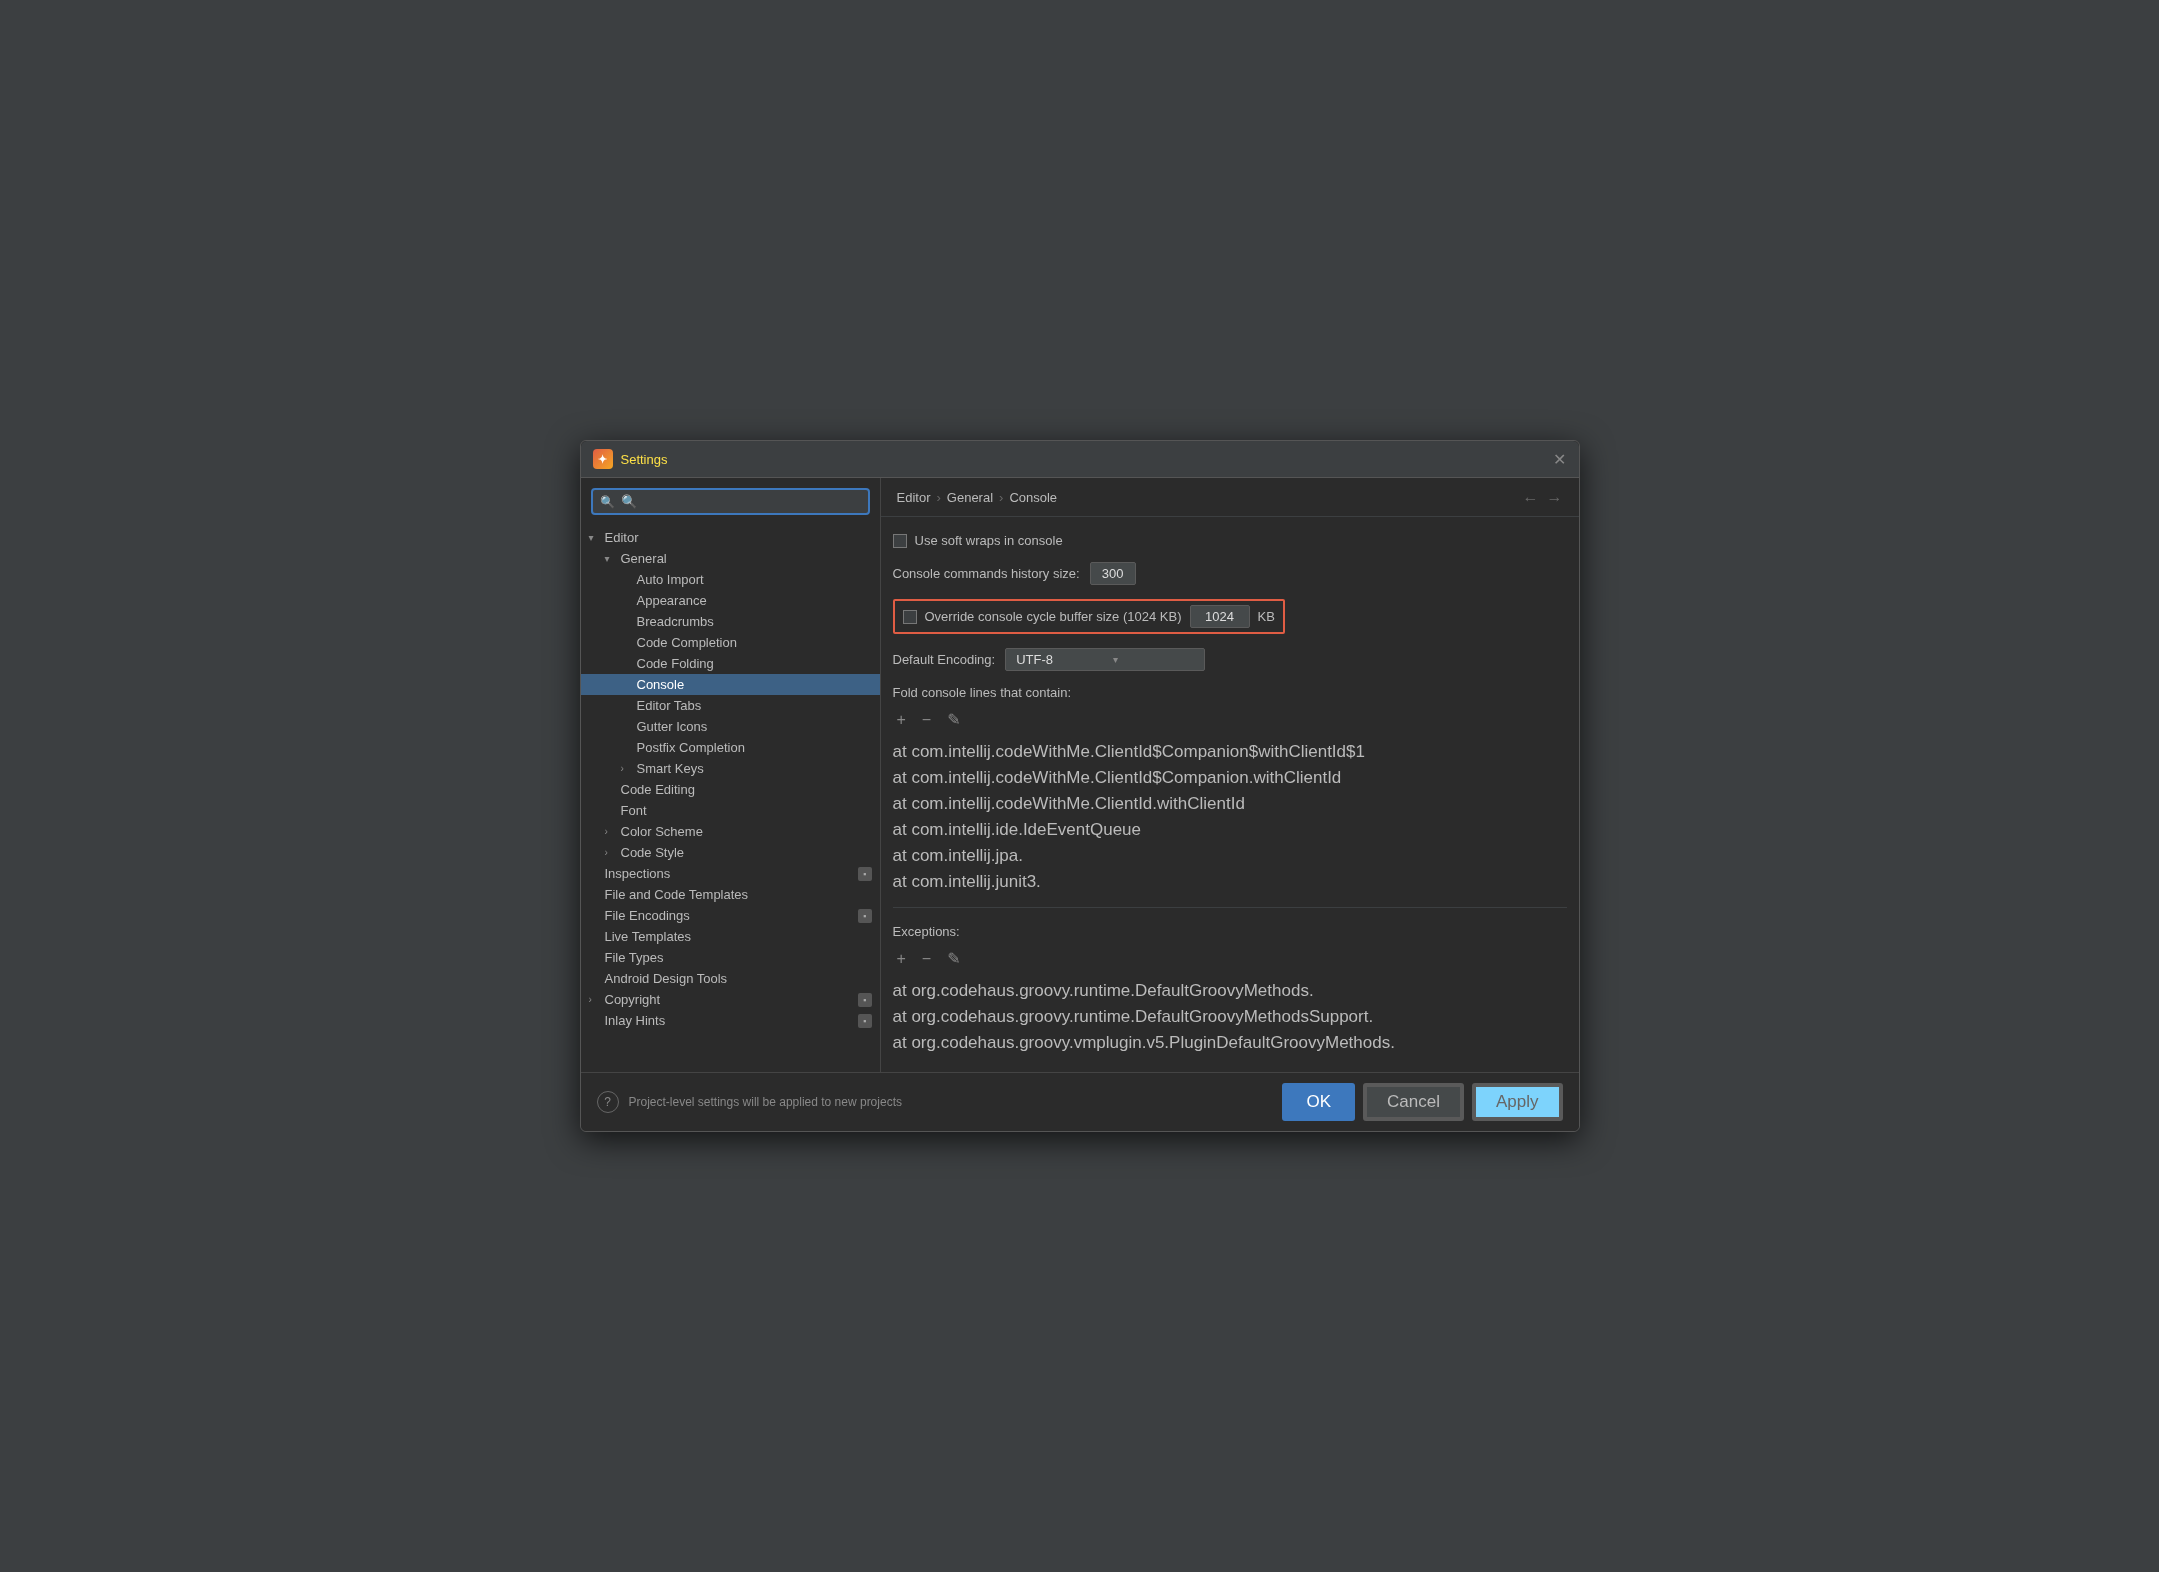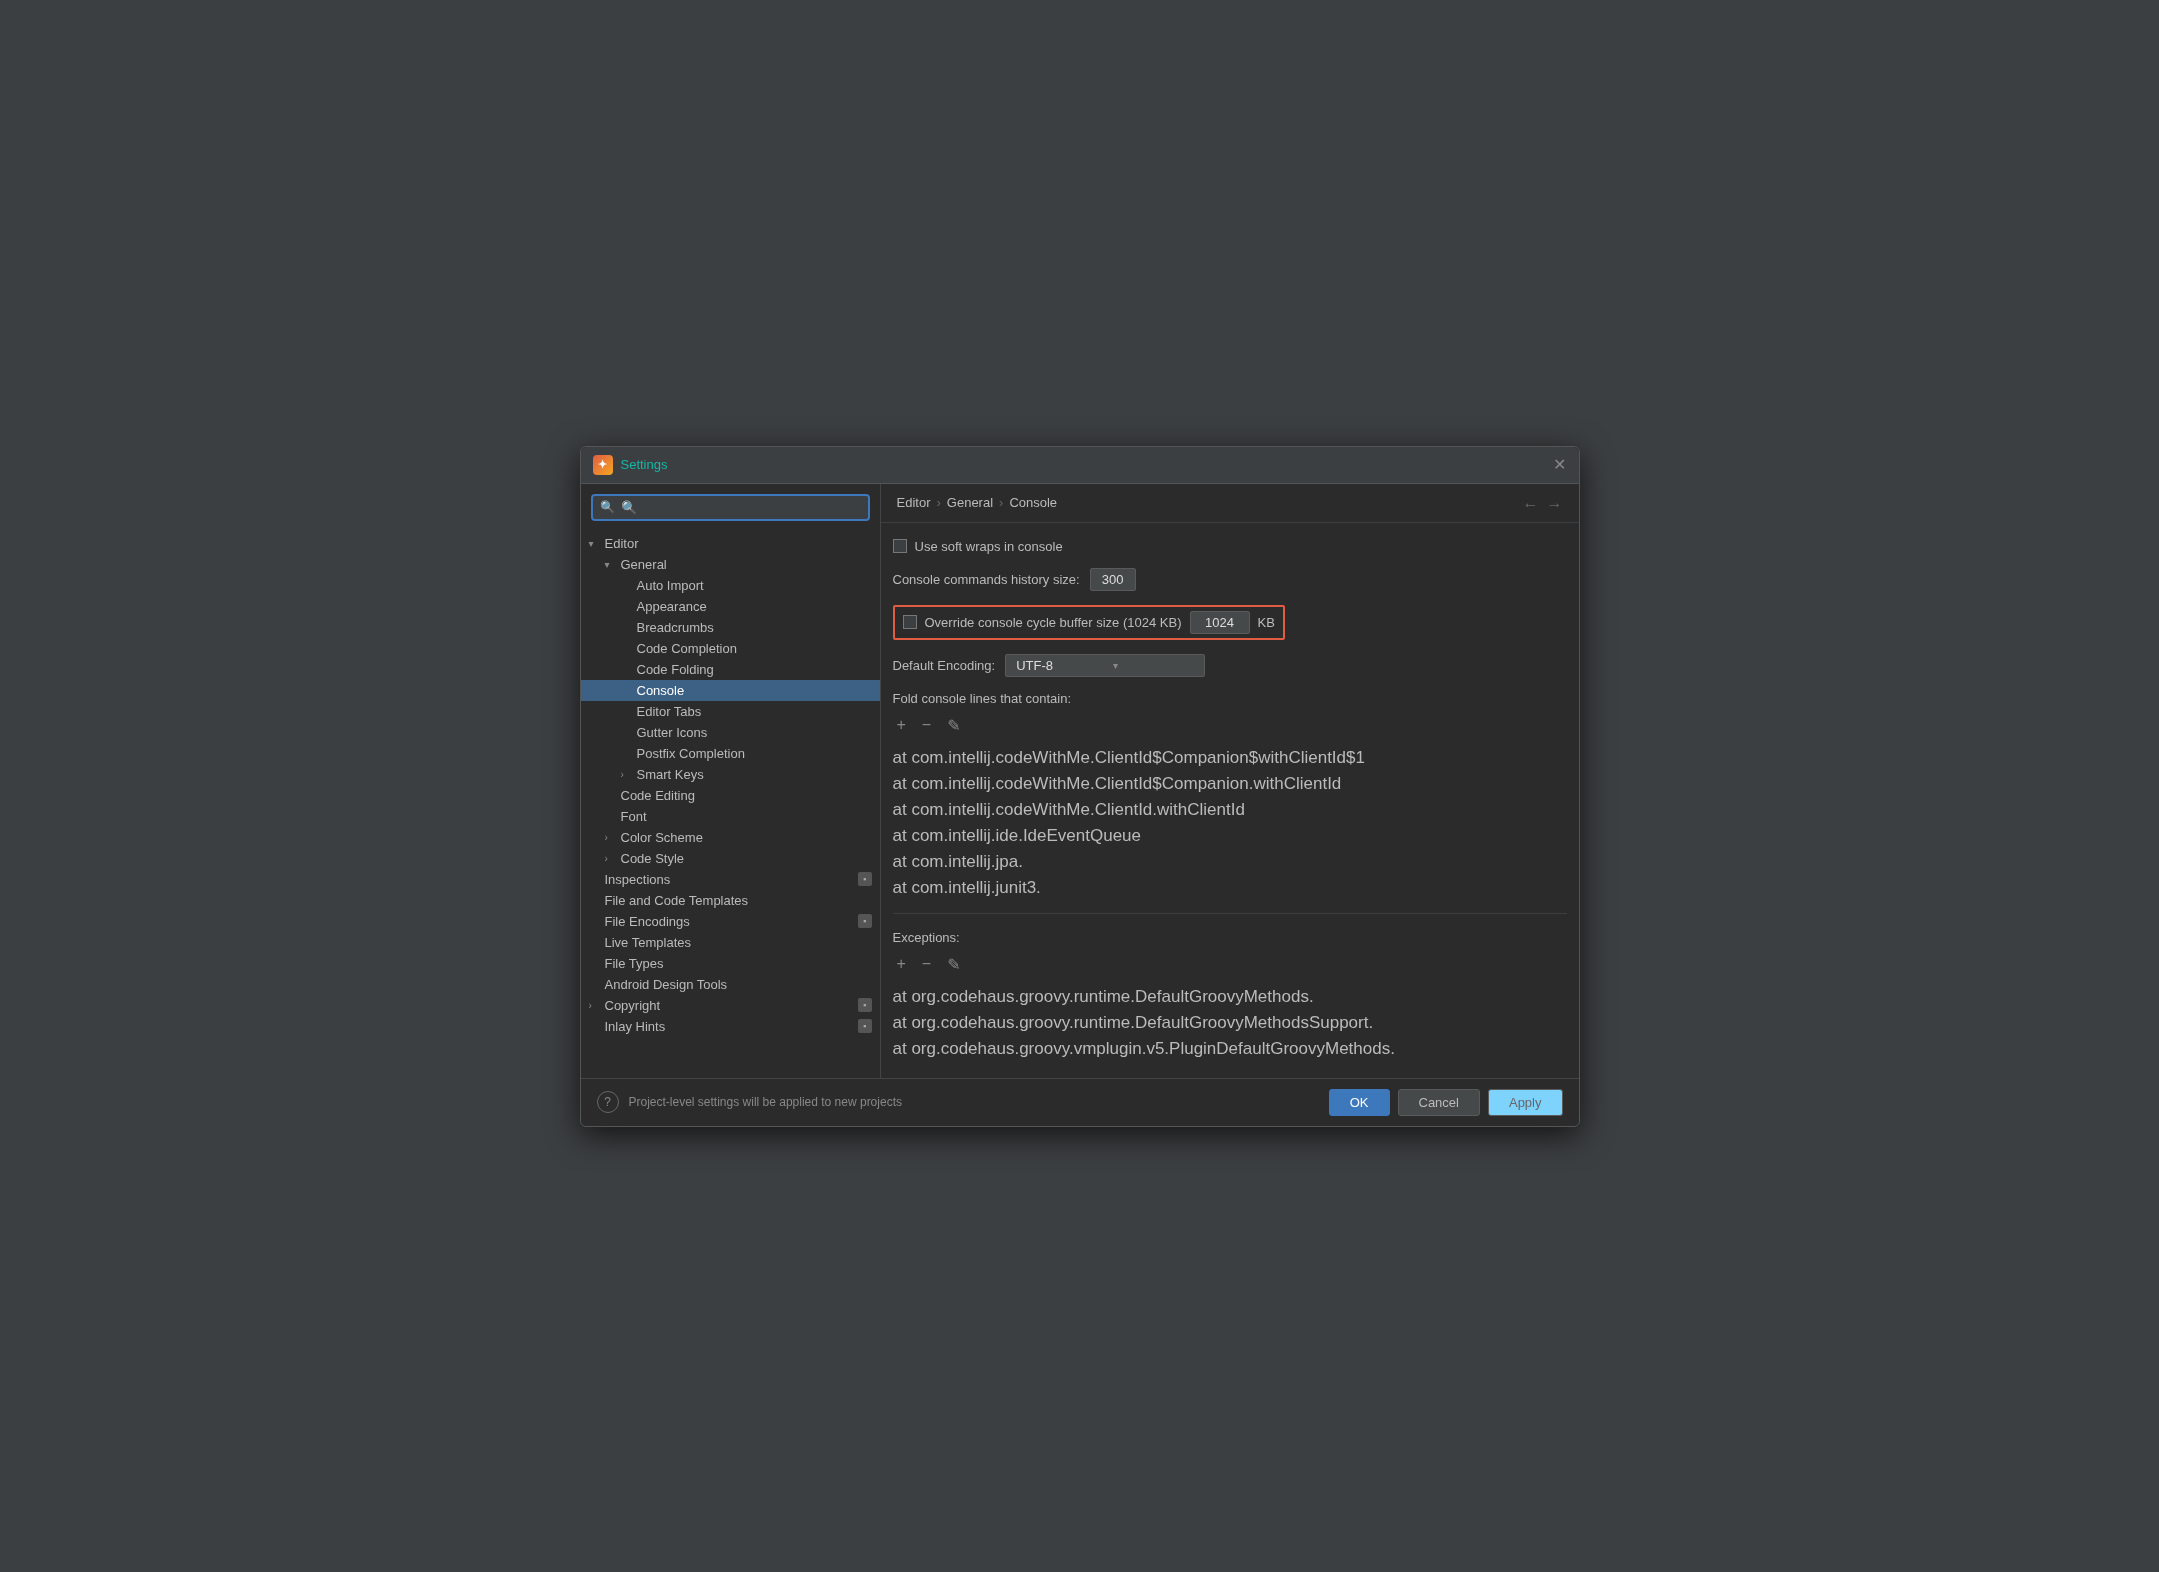--- a/index.html
+++ b/index.html
@@ -1,21 +1,21 @@
 <!DOCTYPE html>
 <html><head>
   <meta charset="utf-8">
   <style>
     * { box-sizing: border-box; margin: 0; padding: 0; }
     body { background: #3c3f41; font-family: 'Segoe UI', Arial, sans-serif; font-size: 13px; color: #bbb; display: flex; align-items: center; justify-content: center; min-height: 100vh; }
     .dialog { width: 1000px; background: #2b2b2b; border: 1px solid #555; border-radius: 6px; display: flex; flex-direction: column; box-shadow: 0 8px 32px rgba(0,0,0,0.7); }
     .title-bar { background: #3c3f41; padding: 8px 12px; display: flex; align-items: center; justify-content: space-between; border-radius: 6px 6px 0 0; border-bottom: 1px solid #555; }
     .title-bar-left { display: flex; align-items: center; gap: 8px; }
     .app-icon { width: 20px; height: 20px; background: linear-gradient(135deg, #e05d44, #f5a623); border-radius: 4px; display: flex; align-items: center; justify-content: center; font-size: 11px; color: white; font-weight: bold; }
-    .title-text { color: #14b8a6; font-size: 13px; }
+    .title-text { color: #fde047; font-size: 13px; }
     .close-btn { color: #888; cursor: pointer; font-size: 16px; background: none; border: none; }
     .dialog-body { display: flex; flex: 1; min-height: 0; }
     .sidebar { width: 300px; background: #2b2b2b; border-right: 1px solid #444; display: flex; flex-direction: column; overflow: hidden; }
     .search-box { margin: 10px 10px 8px 10px; border: 2px solid #3d78bd; border-radius: 4px; background: #3c3f41; display: flex; align-items: center; padding: 4px 8px; gap: 6px; }
     .search-box input { background: transparent; border: none; outline: none; color: #ccc; font-size: 13px; flex: 1; }
     .search-icon { color: #888; font-size: 12px; }
     .sidebar-tree { flex: 1; overflow-y: auto; padding: 4px 0; }
     .tree-item { padding: 3px 8px 3px 16px; cursor: pointer; color: #bbb; white-space: nowrap; display: flex; align-items: center; gap: 4px; font-size: 13px; }
     .tree-item.active { background: #3d6185; color: #fff; }
     .tree-item .arrow { font-size: 10px; color: #888; width: 12px; }
@@ -44,21 +44,21 @@
     .toolbar-row { display: flex; gap: 8px; margin-bottom: 8px; }
     .toolbar-btn { background: none; border: none; color: #888; font-size: 16px; cursor: pointer; padding: 2px 4px; }
     .list-area { background: #2b2b2b; }
     .list-item { padding: 3px 0; color: #bbb; font-size: 17px; }
     .exceptions-section { margin-top: 16px; }
     .divider { border: none; border-top: 1px solid #3c3f41; margin: 12px 0; }
     .dialog-footer { padding: 10px 16px; display: flex; align-items: center; justify-content: space-between; border-top: 1px solid #444; background: #2b2b2b; border-radius: 0 0 6px 6px; }
     .footer-left { display: flex; align-items: center; gap: 10px; color: #888; font-size: 12px; }
     .help-btn { width: 22px; height: 22px; border-radius: 50%; border: 1px solid #666; background: none; color: #888; cursor: pointer; font-size: 12px; display: flex; align-items: center; justify-content: center; }
     .footer-right { display: flex; gap: 8px; }
-    .btn { padding: 5px 20px; font-size: 13px; border-radius: 3px; cursor: pointer; border: 1px solid #fde047; }
+    .btn { padding: 5px 20px; font-size: 17px; border-radius: 3px; cursor: pointer; border: 4px solid #fde047; }
     .btn-ok { background: #3d78bd; color: white; border-color: #3d78bd; }
     .btn-cancel { background: #45494a; color: #bbb; border-color: #5a5a5a; }
     .btn-apply { background: #7dd3fc; color: #666; border-color: #5a5a5a; }
     .sidebar-tree::-webkit-scrollbar { width: 6px; }
     .sidebar-tree::-webkit-scrollbar-track { background: #2b2b2b; }
     .sidebar-tree::-webkit-scrollbar-thumb { background: #555; border-radius: 3px; }
     .content-area::-webkit-scrollbar { width: 6px; }
     .content-area::-webkit-scrollbar-track { background: #2b2b2b; }
     .content-area::-webkit-scrollbar-thumb { background: #555; border-radius: 3px; }
   </style>

